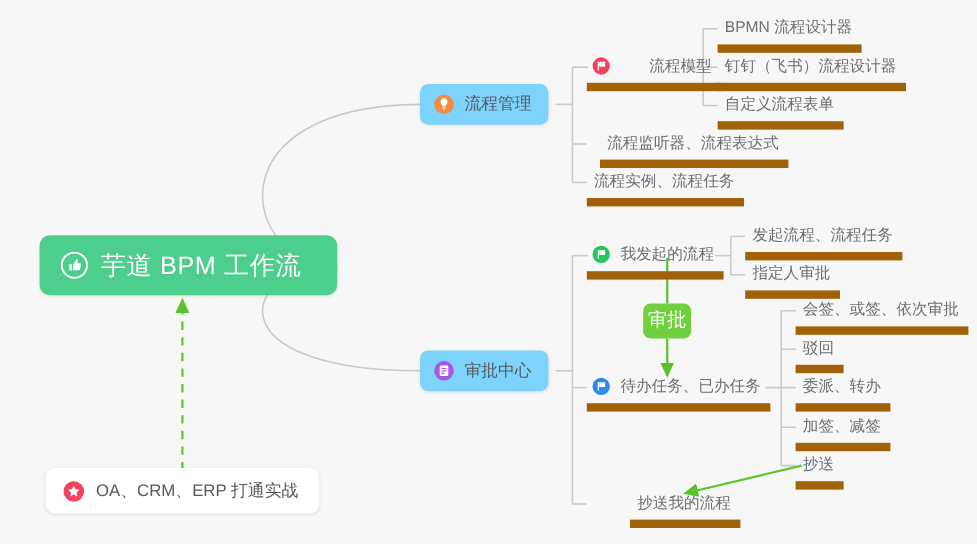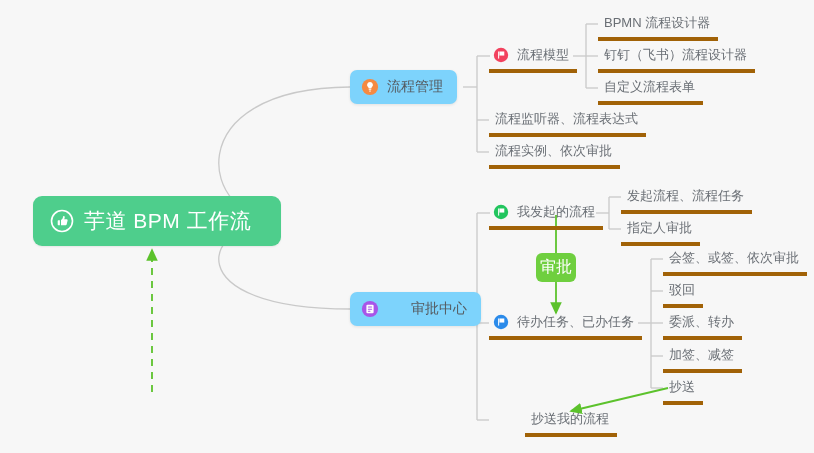--- a/index.html
+++ b/index.html
@@ -68,21 +68,21 @@
     margin-left: 8px;
   }
 
   
   .leaf {
     position: absolute;
     font-size: 13px;
     color: #6a6f75;
     white-space: nowrap;
     padding: 3px 8px 5px 6px;
-    border-bottom: 4px solid #a16207;
+    border-bottom: 7px solid #a16207;
     box-sizing: border-box;
   }
   .leaf.with-icon {
     display: flex;
     align-items: center;
     padding-left: 4px;
   }
   .leaf.with-icon .leaf-text { margin-left: 8px; }
 
   
@@ -208,39 +208,39 @@
       <svg width="18" height="18" viewBox="0 0 20 20">
         <circle cx="10" cy="10" r="9" fill="#F58A42"></circle>
         <path d="M10 4.4a3.3 3.3 0 0 0-2 5.9c.3.3.5.6.5 1v.3h3v-.3c0-.4.2-.7.5-1a3.3 3.3 0 0 0-2-5.9z" fill="#ffffff"></path>
         <rect x="8.5" y="12.4" width="3" height="1.1" rx="0.5" fill="#ffffff"></rect>
         <rect x="8.9" y="14.1" width="2.2" height="1" rx="0.5" fill="#ffffff"></rect>
       </svg>
     </span>
     <span class="card-label">流程管理</span>
   </div>
 
-  <div class="leaf with-icon" style="left:489px; top:43px;">
+  <div class="leaf with-icon" style="left:489px; top:43px;gap:24px;">
     <span class="icon">
       <svg width="16" height="16" viewBox="0 0 20 20">
         <circle cx="10" cy="10" r="9" fill="#F2425E"></circle>
         <rect x="6.4" y="5.3" width="1.3" height="9.4" rx="0.6" fill="#ffffff"></rect>
         <path d="M8 5.6h6.1v5.1H8z" fill="#ffffff"></path>
       </svg>
     </span>
     <span class="leaf-text">流程模型</span>
   </div>
 
   <div class="leaf" style="left:598px; top:11px;">BPMN 流程设计器</div>
   <div class="leaf" style="left:598px; top:43px;">钉钉（飞书）流程设计器</div>
   <div class="leaf" style="left:598px; top:75px;">自定义流程表单</div>
 
-  <div class="leaf" style="left:489px; top:107px;">流程监听器、流程表达式</div>
-  <div class="leaf" style="left:489px; top:139px;">流程实例、依次审批</div>
-
-  <div class="card-node" style="left:350px; top:292px;gap:24px;">
+  <div class="leaf" style="left:500px; top:107px;">流程监听器、流程表达式</div>
+  <div class="leaf" style="left:489px; top:139px;">流程实例、流程任务</div>
+
+  <div class="card-node" style="left:350px; top:292px;">
     <span class="icon">
       <svg width="18" height="18" viewBox="0 0 20 20">
         <circle cx="10" cy="10" r="9" fill="#A855E8"></circle>
         <rect x="6" y="5.2" width="8" height="9.6" rx="1.2" fill="#ffffff"></rect>
         <rect x="7.6" y="7.3" width="4.8" height="1.1" rx="0.5" fill="#A855E8"></rect>
         <rect x="7.6" y="9.6" width="4.8" height="1.1" rx="0.5" fill="#A855E8"></rect>
         <rect x="7.6" y="11.9" width="3" height="1.1" rx="0.5" fill="#A855E8"></rect>
       </svg>
     </span>
     <span class="card-label">审批中心</span>
@@ -276,14 +276,23 @@
   <div class="leaf" style="left:663px; top:310px;text-align:right;">委派、转办</div>
   <div class="leaf" style="left:663px; top:343px;">加签、减签</div>
   <div class="leaf" style="left:663px; top:375px;">抄送</div>
 
   <div class="leaf" style="left:489px; top:407px;margin-left:36px;">抄送我的流程</div>
 
   <div class="badge-node">
     <span class="badge-label">审批</span>
   </div>
 
+  <div class="oa-node">
+    <span class="icon">
+      <svg width="19" height="19" viewBox="0 0 20 20">
+        <circle cx="10" cy="10" r="9" fill="#F2425E"></circle>
+        <path d="M10 4.8l1.55 3.3 3.45.45-2.55 2.4.66 3.5L10 12.78 6.89 14.45l.66-3.5-2.55-2.4 3.45-.45z" fill="#ffffff"></path>
+      </svg>
+    </span>
+    <span class="oa-label">OA、CRM、ERP 打通实战</span>
+  </div>
 
 </div>
 
 </body></html>

